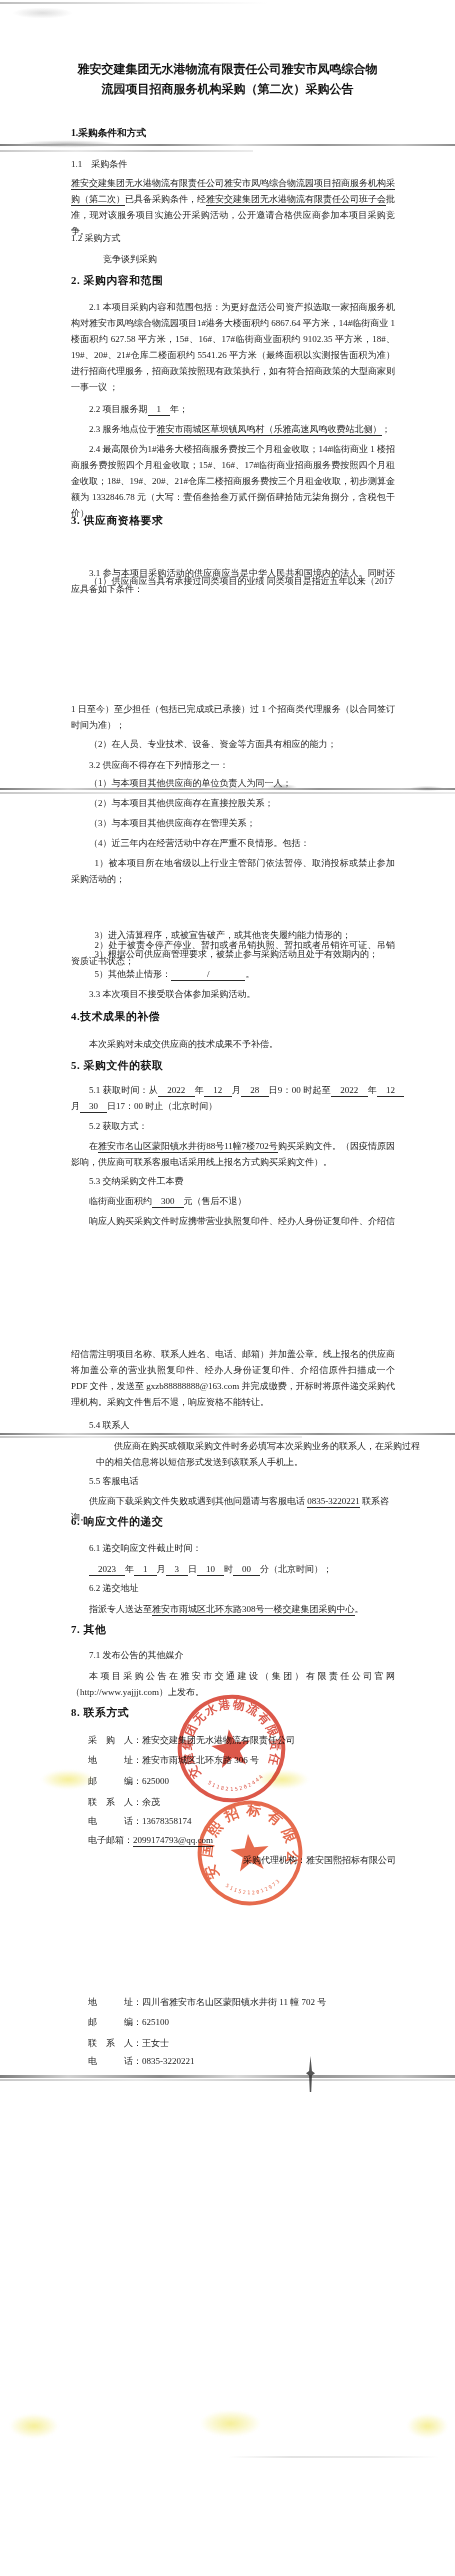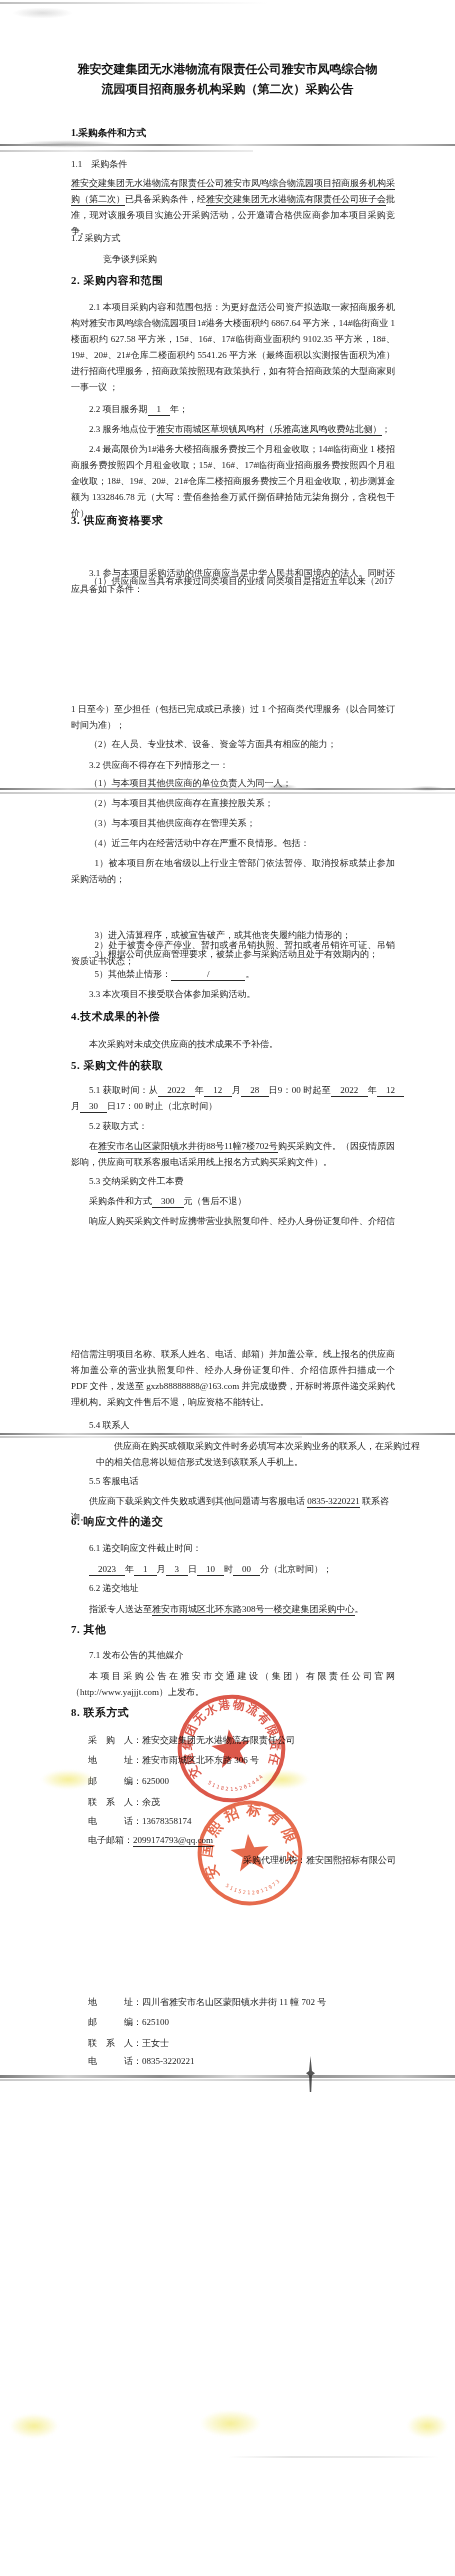--- a/index.html
+++ b/index.html
@@ -65,21 +65,21 @@
       <div class="blk ind25" style="top: 946px;"><span>3）根据公司供应商管理要求，被禁止参与采购活动且处于有效期内的；</span></div>
       <div class="blk ind25" style="top: 966px;"><span>5）其他禁止情形：</span><span class="u">　　　　/　　　　</span><span>。</span></div>
       <div class="blk ind" style="top: 986px;"><span>3.3  本次项目不接受联合体参加采购活动。</span></div>
       <div class="blk h2" style="top: 1008px;"><span>4.技术成果的补偿</span></div>
       <div class="blk ind" style="top: 1036px;"><span>本次采购对未成交供应商的技术成果不予补偿。</span></div>
       <div class="blk h2" style="top: 1057px;"><span>5. 采购文件的获取</span></div>
       <div class="blk just ind" style="top: 1082px;"><span>5.1 获取时间：从</span><span class="u">　2022　</span><span>年</span><span class="u">　12　</span><span>月</span><span class="u">　28　</span><span>日9：00 时起至</span><span class="u">　2022　</span><span>年</span><span class="u">　12　</span><span>月</span><span class="u">　30　</span><span>日17：00 时止（北京时间）</span></div>
       <div class="blk ind" style="top: 1118px;"><span>5.2  获取方式：</span></div>
       <div class="blk just ind" style="top: 1138px;"><span>在</span><span class="u">雅安市名山区蒙阳镇水井街88号11幢7楼702号</span><span>购买采购文件。（因疫情原因影响，供应商可联系客服电话采用线上报名方式购买采购文件）。</span></div>
       <div class="blk ind" style="top: 1173px;"><span>5.3 交纳采购文件工本费</span></div>
-      <div class="blk ind" style="top: 1193px;"><span>采购条件和方式</span><span class="u">　300　</span><span>元（售后不退）</span></div>
+      <div class="blk ind" style="top: 1193px;"><span>临街商业面积约</span><span class="u">　300　</span><span>元（售后不退）</span></div>
       <div class="blk oneline ind" style="top: 1213px;"><span>响应人购买采购文件时应携带营业执照复印件、经办人身份证复印件、介绍信原件（介</span></div>
       <div class="blk just" style="top: 1346px;"><span>绍信需注明项目名称、联系人姓名、电话、邮箱）并加盖公章。线上报名的供应商将加盖公章的营业执照复印件、经办人身份证复印件、介绍信原件扫描成一个 PDF  文件，发送至 gxzb88888888@163.com 并完成缴费，开标时将原件递交采购代理机构。采购文件售后不退，响应资格不能转让。</span></div>
       <div class="blk ind" style="top: 1417px;"><span>5.4 联系人</span></div>
       <div class="blk just ind" style="top: 1438px; margin-left: 25px;"><span>供应商在购买或领取采购文件时务必填写本次采购业务的联系人，在采购过程中的相关信息将以短信形式发送到该联系人手机上。</span></div>
       <div class="blk ind" style="top: 1473px;"><span>5.5 客服电话</span></div>
       <div class="blk ind" style="top: 1493px;"><span>供应商下载采购文件失败或遇到其他问题请与客服电话 </span><span class="u">0835-3220221</span><span> 联系咨询。</span></div>
       <div class="blk h2" style="top: 1513px;"><span>6. 响应文件的递交</span></div>
       <div class="blk ind" style="top: 1540px;"><span>6.1 递交响应文件截止时间：</span></div>
       <div class="blk ind" style="top: 1561px;"><span class="u">　2023　</span><span>年</span><span class="u">　1　</span><span>月</span><span class="u">　3　</span><span>日</span><span class="u">　10　</span><span>时</span><span class="u">　00　</span><span>分（北京时间）；</span></div>
       <div class="blk ind" style="top: 1580px;"><span>6.2 递交地址</span></div>

